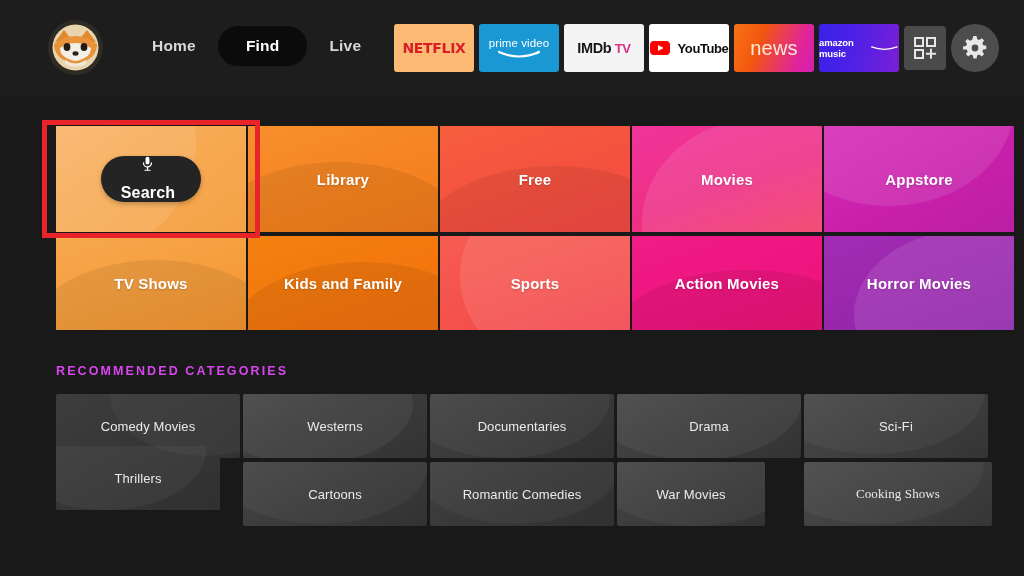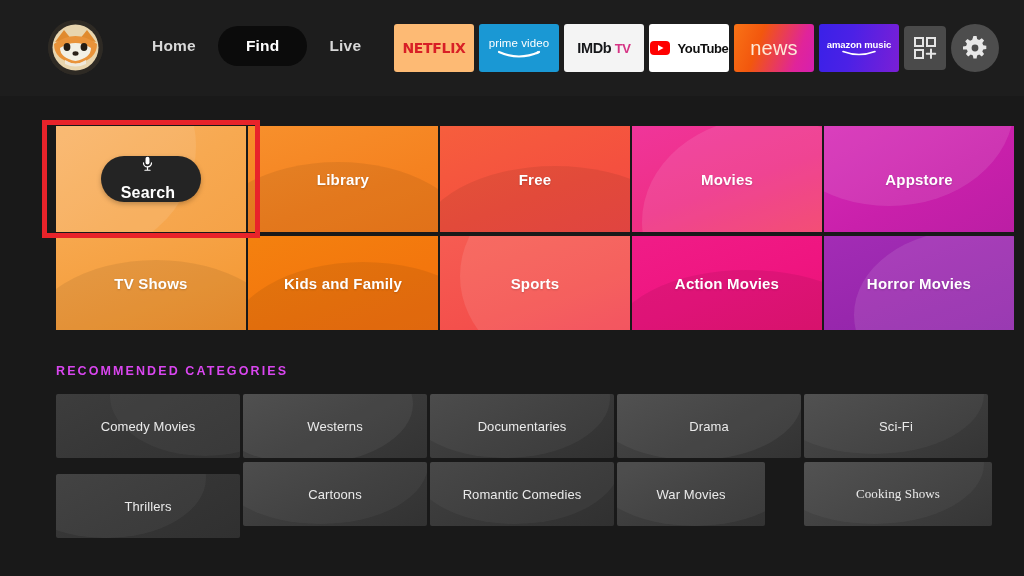--- a/index.html
+++ b/index.html
@@ -88,21 +88,21 @@
   }
   .apptile.prime { background: #1a98d4; flex-direction: column; gap: 1px; }
   .apptile.prime .lbl { color:#fff; font-size: 11.5px; font-weight: 400; letter-spacing: 0.1px;}
   .apptile.imdb { background: #f4f4f4; }
   .apptile.imdb .lbl { font-size: 14.5px; font-weight: 800; color: #16171a; letter-spacing:-0.4px;}
   .apptile.imdb .lbl em { color: #d63384; font-style: normal; font-size:13px; }
   .apptile.youtube { background: #ffffff; gap:8px; }
   .apptile.youtube .lbl { color: #0f0f0f; font-size: 13px; font-weight: 800; letter-spacing:-0.4px;}
   .apptile.news { background: linear-gradient(110deg,#f97316 0%,#f2570e 32%,#e0249a 78%,#d61fb0 100%); }
   .apptile.news .lbl { color: #fde9d8; font-size: 20px; font-weight: 400; letter-spacing:0.2px;}
-  .apptile.amazonmusic { background: linear-gradient(100deg,#3a21e8 0%,#4b21e6 40%,#7a1fd6 100%); flex-direction:column; gap:0px;}
+  .apptile.amazonmusic { background: linear-gradient(100deg,#3a21e8 0%,#4b21e6 40%,#7a1fd6 100%); gap:0px;}
   .apptile.amazonmusic .lbl { color:#fff; font-size: 9.5px; font-weight: 700; letter-spacing:-0.1px;}
 
   .sqbtn {
     width: 42px; height: 44px;
     background: #4a4a4a;
     border-radius: 4px;
     display: flex; align-items:center; justify-content:center;
   }
   .gearbtn {
     width: 48px; height: 48px;
@@ -395,21 +395,21 @@
     <div class="cat" style="left:561px; top:0px; width:184px; height:64px; background:linear-gradient(150deg,#484848 0%,#3d3d3d 50%,#333333 100%);">
       <div class="sheen" style="left:-30px; top:-54px; width:215px; height:120px; background:rgba(255,255,255,0.05);"></div>
       <span class="clabel">Drama</span>
     </div>
 
     <div class="cat" style="left:748px; top:0px; width:184px; height:64px; background:linear-gradient(150deg,#4a4a4a 0%,#3f3f3f 50%,#343434 100%);">
       <div class="sheen" style="left:-40px; top:-60px; width:220px; height:120px; background:rgba(255,255,255,0.04);"></div>
       <span class="clabel">Sci-Fi</span>
     </div>
 
-    <div class="cat" style="left:0px; top:80px; width:184px; height:64px; background:linear-gradient(150deg,#3b3b3b 0%,#353535 50%,#303030 100%);">
+    <div class="cat" style="left:0px; top:52px; width:164px; height:64px; background:linear-gradient(150deg,#3b3b3b 0%,#353535 50%,#303030 100%);">
       <div class="sheen" style="left:-50px; top:-56px; width:200px; height:120px; background:rgba(255,255,255,0.045);"></div>
       <span class="clabel">Thrillers</span>
     </div>
 
     <div class="cat" style="left:187px; top:68px; width:184px; height:64px; background:linear-gradient(150deg,#464646 0%,#3b3b3b 50%,#323232 100%);">
       <div class="sheen" style="left:-30px; top:-58px; width:215px; height:120px; background:rgba(255,255,255,0.04);"></div>
       <span class="clabel">Cartoons</span>
     </div>
 
     <div class="cat" style="left:374px; top:68px; width:184px; height:64px; background:linear-gradient(150deg,#414141 0%,#383838 50%,#303030 100%);">

